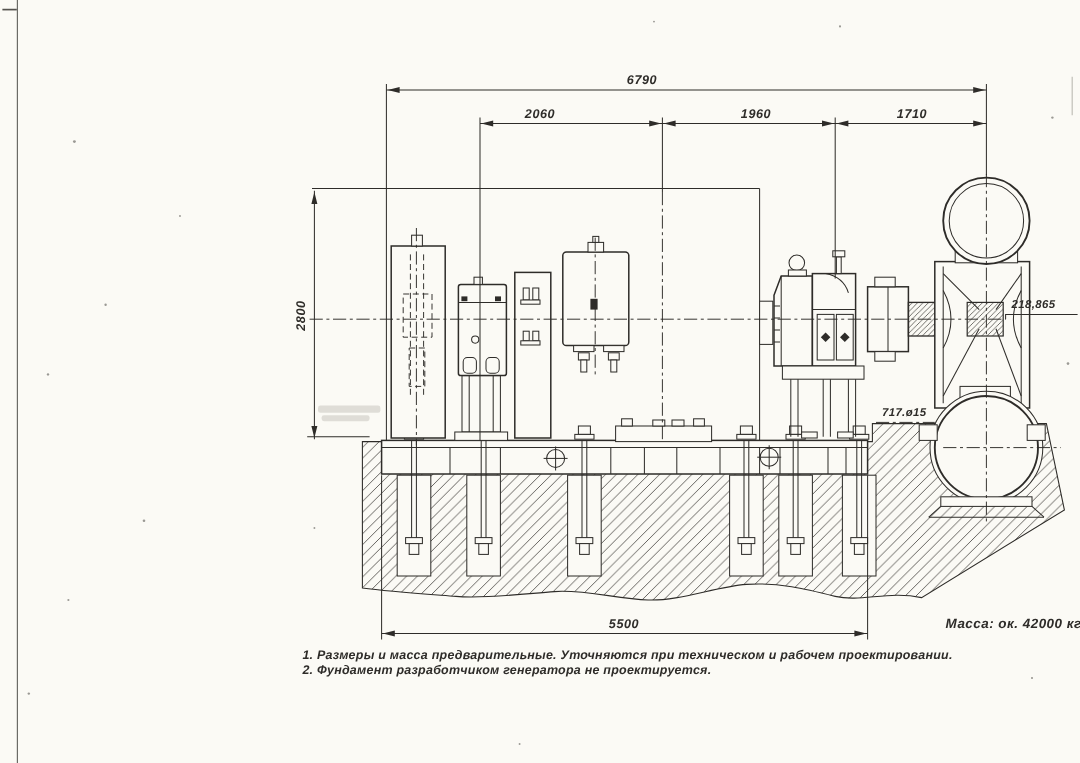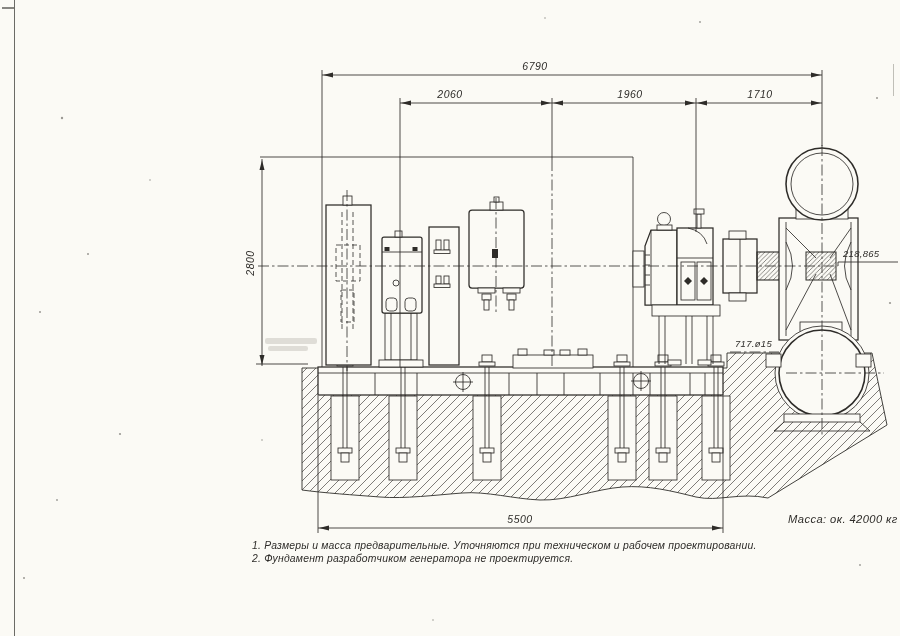--- a/index.html
+++ b/index.html
@@ -1,17 +1,17 @@
 <!DOCTYPE html>
 <html><head>
 <meta charset="utf-8">
 <style>
   html,body{margin:0;padding:0;background:#e8e8e4;}
   .page{width:900px;height:636px;position:relative;background:#fbfaf5;overflow:hidden;
-        font-family:"Liberation Sans",sans-serif;}
+        font-family:"Liberation Sans",sans-serif;font-weight:bold;}
   svg{display:block;}
   text{font-family:"Liberation Sans",sans-serif;font-style:italic;fill:#2e2c29;}
   .dim{font-size:10.5px;letter-spacing:0.5px;}
   .lbl{font-size:9.5px;letter-spacing:0.3px;}
   .note{font-size:10.4px;letter-spacing:0.2px;}
   .mass{font-size:11.2px;letter-spacing:0.4px;}
   .thin{stroke:#2e2c29;stroke-width:0.85;fill:none;}
   .med{stroke:#2e2c29;stroke-width:1.25;fill:none;}
   .thick{stroke:#2e2c29;stroke-width:1.55;fill:none;}
   .paperfill{fill:#fbfaf5;}

